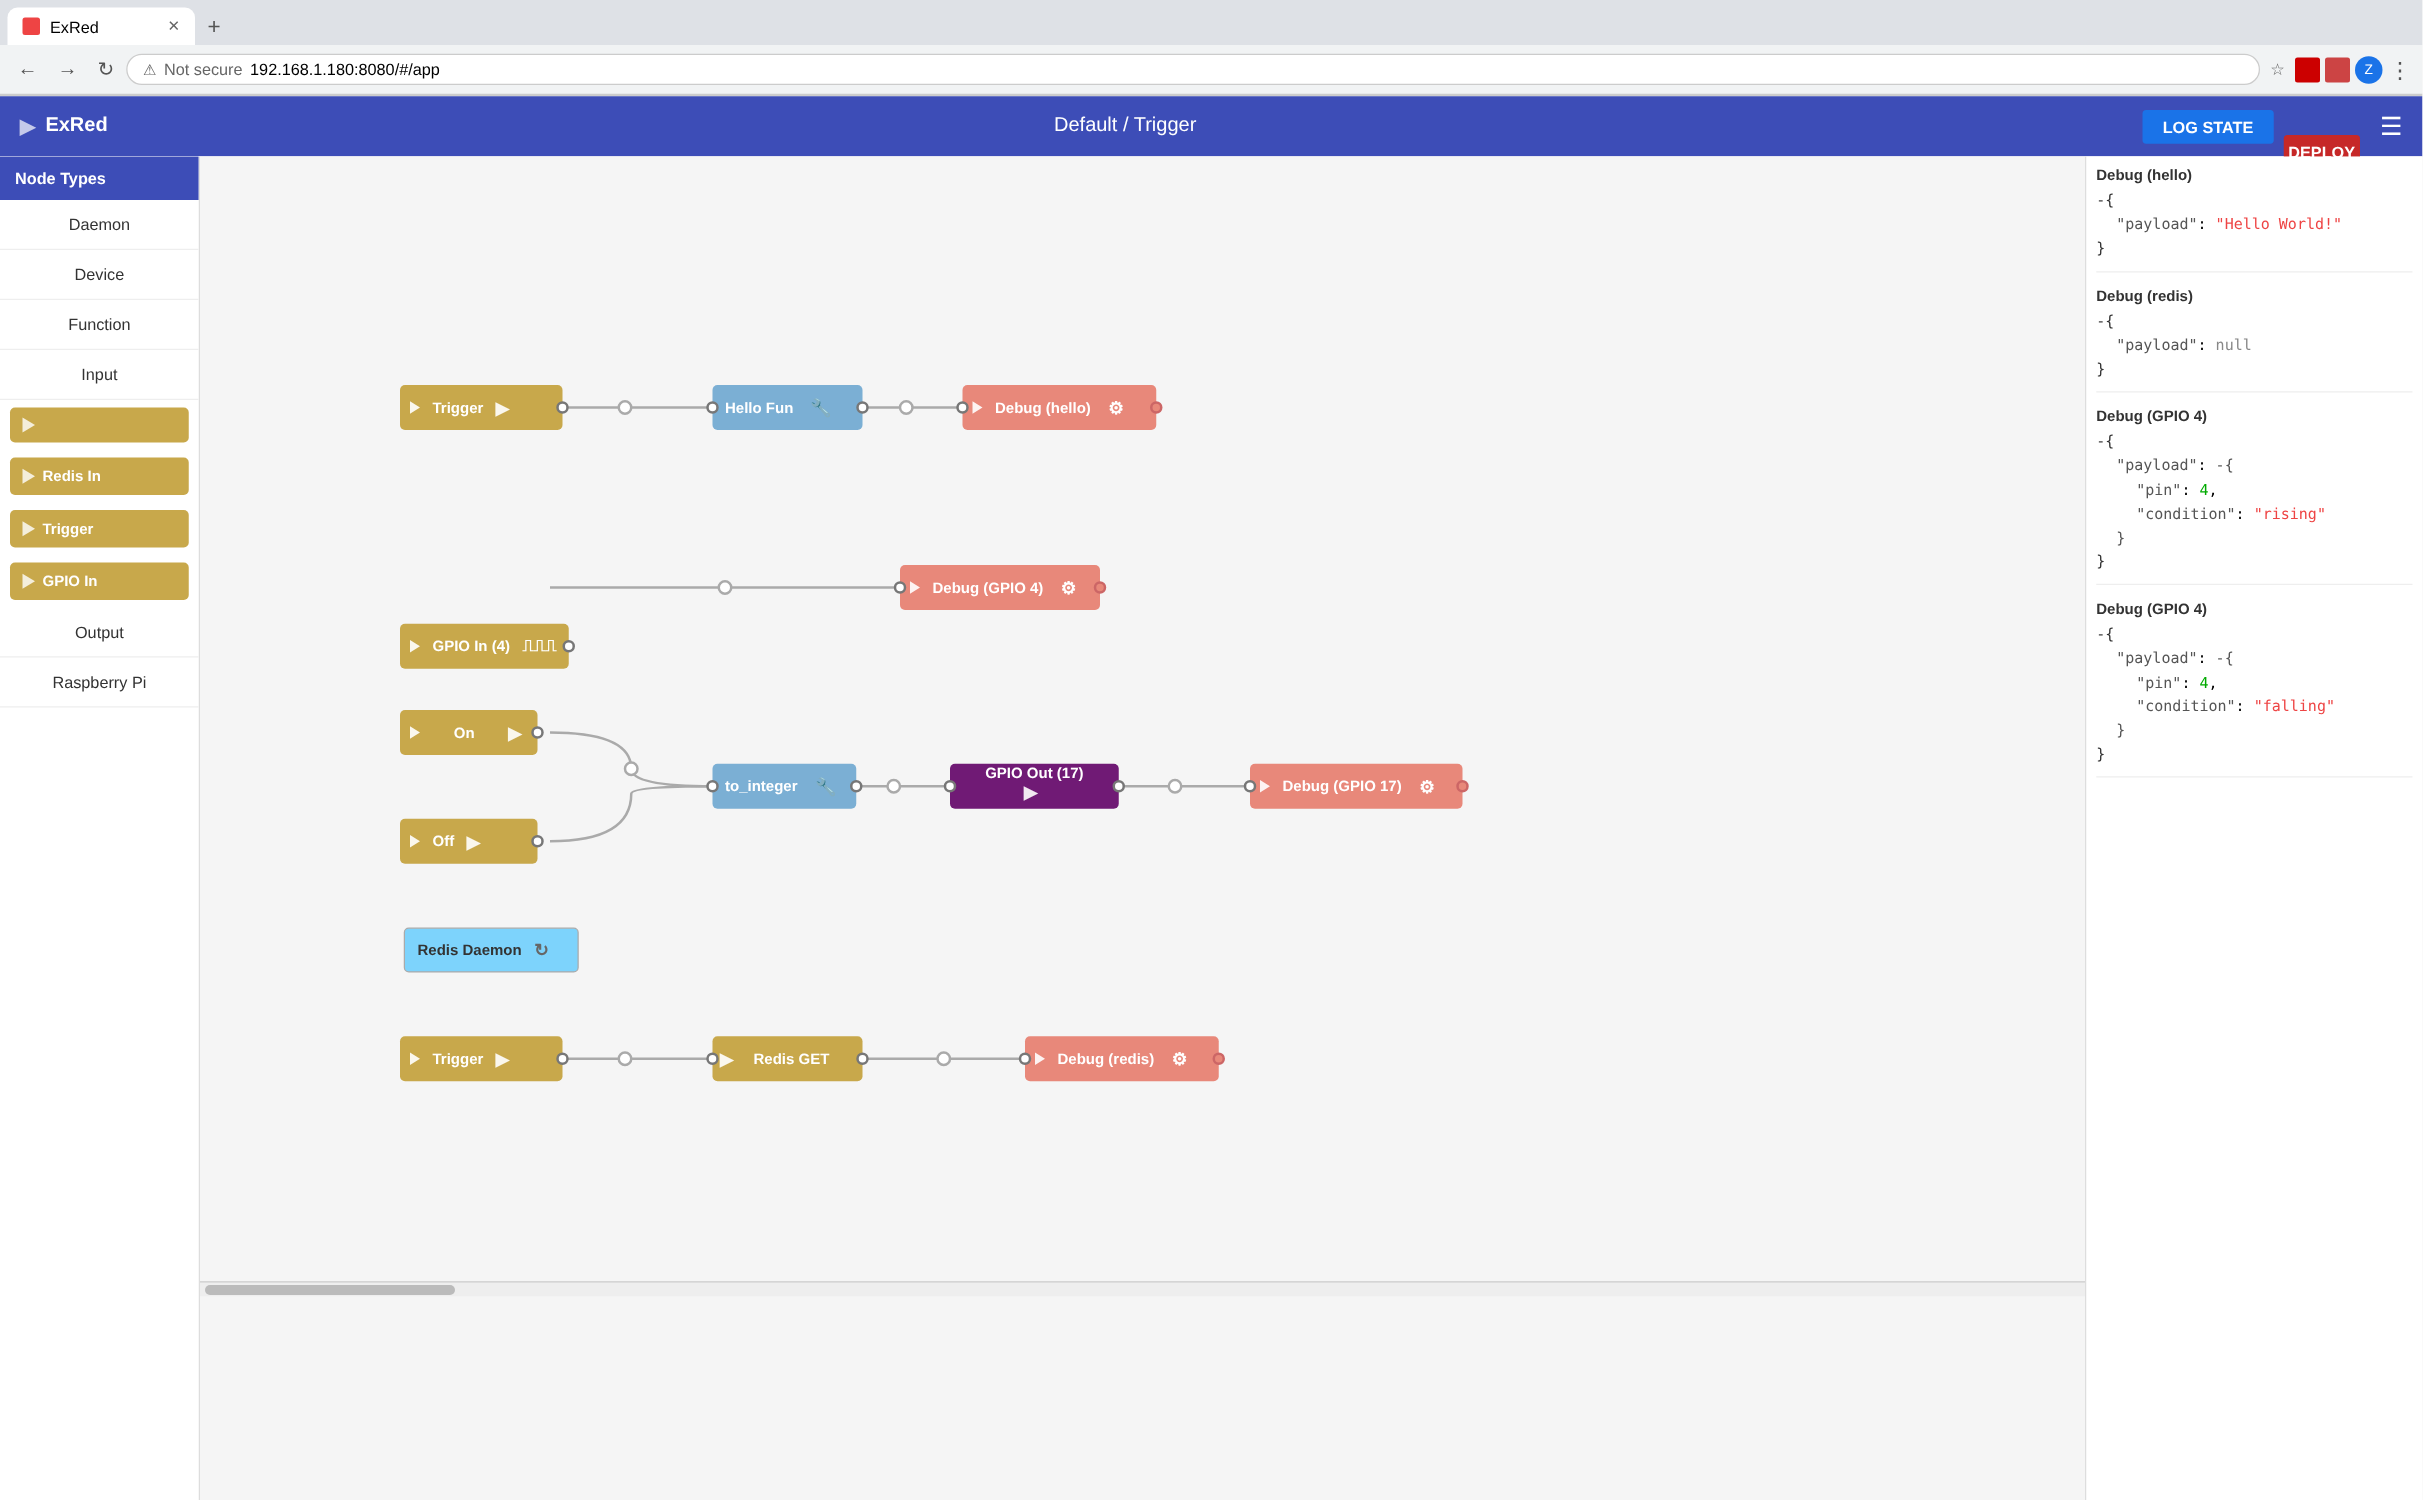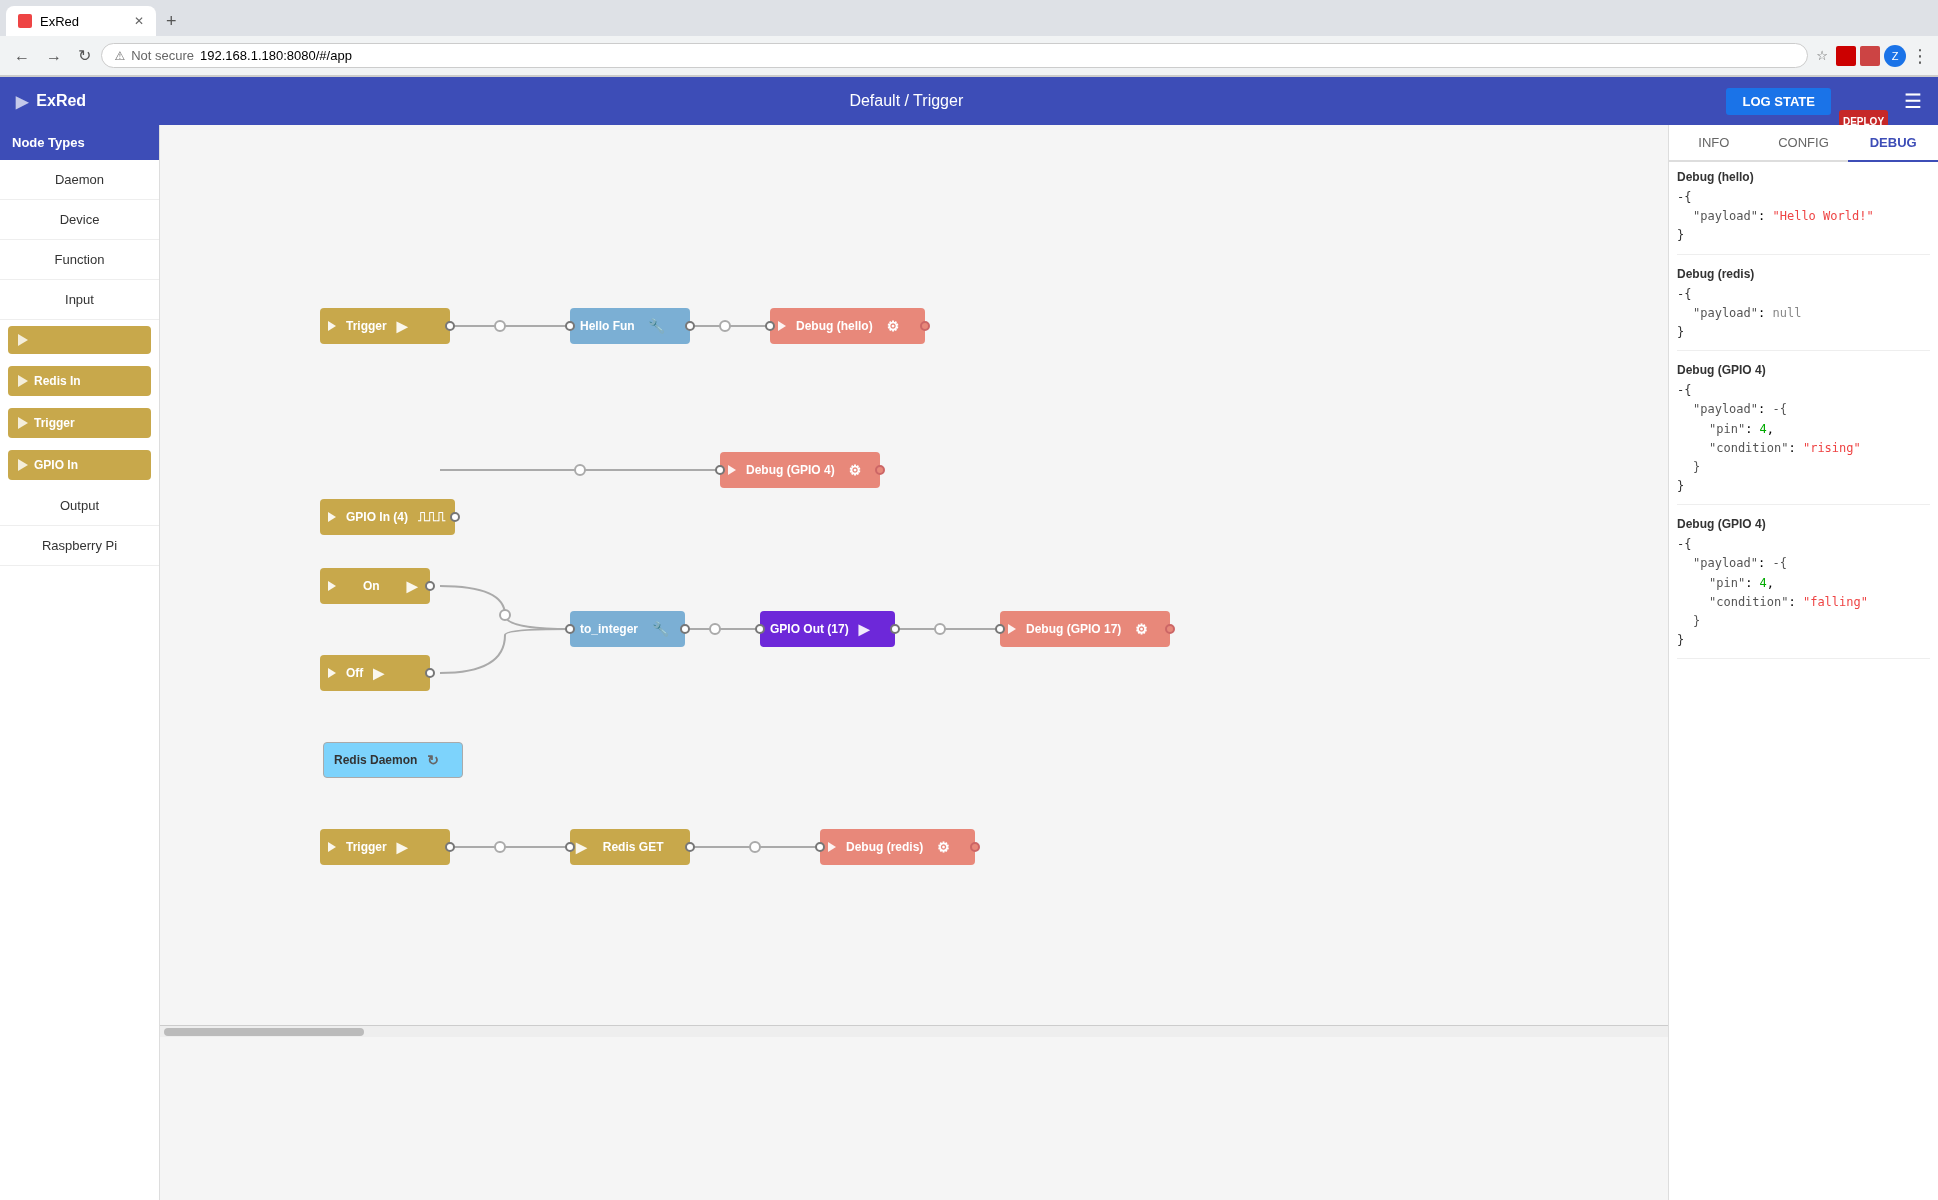--- a/index.html
+++ b/index.html
@@ -21,21 +21,21 @@
     .profile-btn { width: 22px; height: 22px; border-radius: 50%; background: #1a73e8; color: #fff; font-size: 11px; display: flex; align-items: center; justify-content: center; }
 
     
     .app { display: flex; flex-direction: column; height: calc(1200px - 76px); }
     .app-header { background: #3d4db7; color: #fff; display: flex; align-items: center; padding: 0 16px; height: 48px; }
     .app-header-logo { font-size: 16px; font-weight: bold; margin-right: auto; display: flex; align-items: center; gap: 8px; }
     .chevron-icon { color: rgba(255,255,255,0.7); }
     .app-header-title { font-size: 16px; font-weight: normal; }
     .app-header-actions { margin-left: auto; display: flex; gap: 8px; align-items: center; }
     .btn-log-state { background: #1a73e8; color: #fff; border: none; padding: 6px 16px; border-radius: 3px; cursor: pointer; font-size: 13px; font-weight: bold; }
-    .btn-deploy { background: #c62828; color: #fff; border: none; padding: 6px 4px; border-radius: 3px; cursor: pointer; font-size: 10px; font-weight: bold; margin-top: 41px; }
+    .btn-deploy { background: #c62828; color: #fff; border: none; padding: 6px 4px; border-radius: 3px; cursor: pointer; font-size: 13px; font-weight: bold; margin-top: 41px; }
     .menu-icon { color: #fff; font-size: 20px; cursor: pointer; margin-left: 8px; }
 
     
     .main-area { display: flex; flex: 1; overflow: hidden; }
 
     
     .sidebar { width: 160px; background: #fff; border-right: 1px solid #ddd; display: flex; flex-direction: column; overflow-y: auto; }
     .sidebar-header { background: #3d4db7; color: #fff; padding: 10px 12px; font-size: 13px; font-weight: bold; }
     .sidebar-category { padding: 12px 8px; text-align: center; color: #333; font-size: 13px; cursor: pointer; border-bottom: 1px solid #eee; }
     .sidebar-node { margin: 6px 8px; border-radius: 4px; padding: 8px 10px; display: flex; align-items: center; gap: 6px; cursor: pointer; font-size: 12px; color: #fff; font-weight: bold; }
@@ -62,21 +62,21 @@
     .dc-obj { color: #555; }
     .dc-indent { padding-left: 16px; display: block; }
     .dc-indent2 { padding-left: 32px; display: block; }
 
     
     .flow-node { position: absolute; display: flex; align-items: center; border-radius: 4px; height: 36px; white-space: nowrap; font-size: 12px; font-weight: bold; }
     .node-trigger { background: #c8a84b; color: #fff; }
     .node-function { background: #7bafd4; color: #fff; }
     .node-debug { background: #e8887a; color: #fff; }
     .node-gpio-in { background: #c8a84b; color: #fff; margin-top: 47px; }
-    .node-gpio-out { background: #6d28d9; color: #fff; }
+    .node-gpio-out { background: #701a75; color: #fff; flex-direction: column; }
     .node-on { background: #c8a84b; color: #fff; }
     .node-off { background: #c8a84b; color: #fff; text-align: right; }
     .node-to-int { background: #7bafd4; color: #fff; }
     .node-redis-get { background: #c8a84b; color: #fff; }
     .node-redis-daemon { background: #7dd3fc; color: #333; border: 1px solid #aaa; }
     .node-port-left { width: 10px; height: 10px; border-radius: 50%; background: #fff; border: 2px solid rgba(255,255,255,0.6); position: absolute; left: -5px; top: 50%; transform: translateY(-50%); }
     .node-port-right { width: 10px; height: 10px; border-radius: 50%; background: #fff; border: 2px solid rgba(255,255,255,0.6); position: absolute; right: -5px; top: 50%; transform: translateY(-50%); }
     .node-label { padding: 0 10px; }
     .node-play { width: 0; height: 0; border-top: 5px solid transparent; border-bottom: 5px solid transparent; border-left: 8px solid rgba(255,255,255,0.9); margin-left: 8px; }
     .node-arrow { font-size: 14px; color: rgba(255,255,255,0.9); margin-right: 6px; }
@@ -295,25 +295,20 @@
           <div class="node-port-right node-dot-out" style="background:#e8887a;border-color:#c66;"></div>
         </div>
 
       </div>
       <div class="scrollbar-h">
         <div class="scrollbar-thumb"></div>
       </div>
     </div>
 
     <div class="debug-panel">
-      <div class="debug-tabs">
-        <div class="debug-tab">INFO</div>
-        <div class="debug-tab">CONFIG</div>
-        <div class="debug-tab active">DEBUG</div>
-      </div>
       <div class="debug-content">
 
         <div class="debug-block">
           <div class="debug-title">Debug (hello)</div>
           <div class="debug-code">
             <span class="dc-brace">-{</span>
             <span class="dc-indent"><span class="dc-key">"payload"</span>: <span class="dc-string">"Hello World!"</span></span>
             <span class="dc-brace">}</span>
           </div>
         </div>

